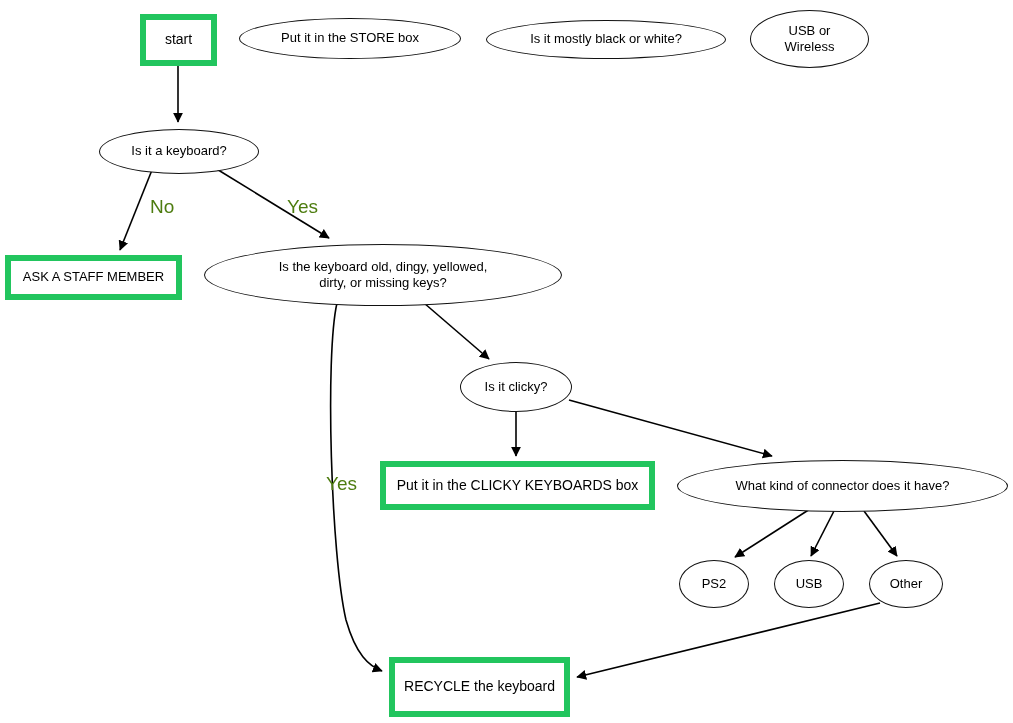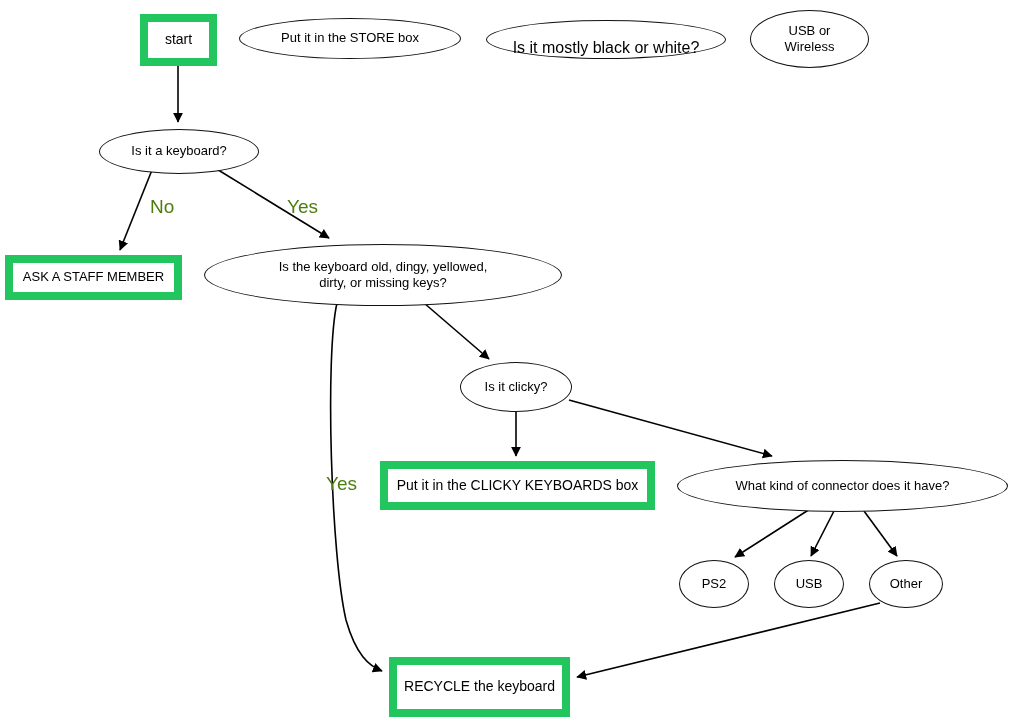--- a/index.html
+++ b/index.html
@@ -32,21 +32,21 @@
     display: flex;
     align-items: center;
     justify-content: center;
     text-align: center;
     color: #000000;
     background: #ffffff;
     line-height: 1.25;
     z-index: 2;
   }
   .node.box {
-    border: 8px solid #22c55e;
+    border: 6px solid #22c55e;
     border-radius: 0;
   }
   .node.ellipse {
     border: 1.4px solid #111111;
     border-radius: 50%;
   }
   .node-label {
     display: block;
     padding: 0 6px;
     white-space: pre-line;
@@ -95,21 +95,21 @@
   </svg>
 
   <div class="node box" style="left:140px; top:14px; width:77px; height:52px; font-size:14px;">
     <span class="node-label">start</span>
   </div>
 
   <div class="node ellipse" style="left:239px; top:18px; width:222px; height:41px; font-size:13px;">
     <span class="node-label">Put it in the STORE box</span>
   </div>
 
-  <div class="node ellipse" style="left:486px; top:20px; width:240px; height:39px; font-size:16px;align-items:flex-end;">
+  <div class="node ellipse" style="left:486px; top:20px; width:240px; height:39px; font-size:13px;">
     <span class="node-label">Is it mostly black or white?</span>
   </div>
 
   <div class="node ellipse" style="left:750px; top:10px; width:119px; height:58px; font-size:13px;">
     <span class="node-label">USB or
 Wireless</span>
   </div>
 
   <div class="node ellipse" style="left:99px; top:129px; width:160px; height:45px; font-size:13px;">
     <span class="node-label">Is it a keyboard?</span>

